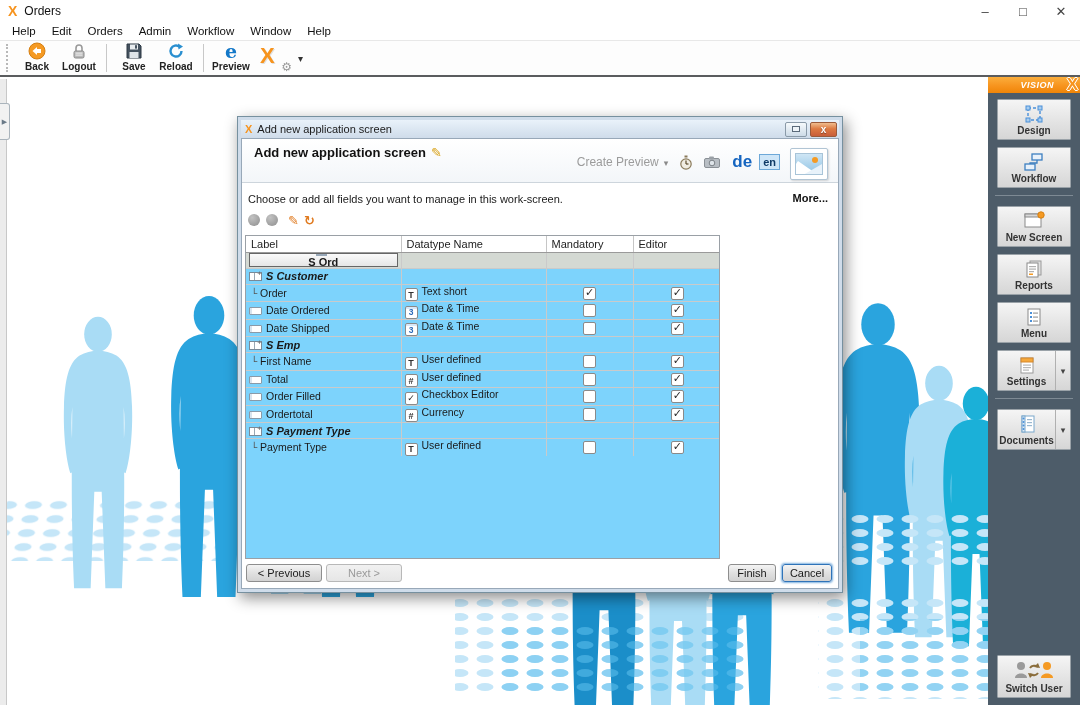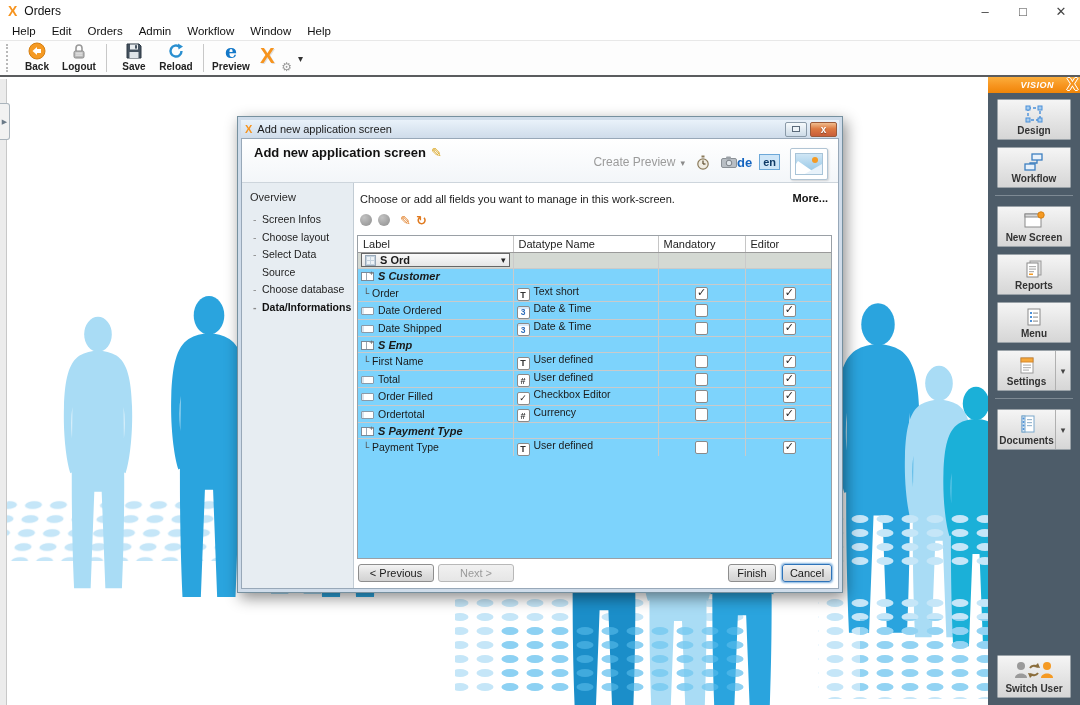--- a/index.html
+++ b/index.html
@@ -57,21 +57,21 @@
   .tb-btn.close { width:27px; background:linear-gradient(#f0bd8e,#dd7a42 45%,#c85e3a); border-color:#9a5a3a; color:#fff; font-weight:bold; font-size:10px; text-shadow:0 1px 1px rgba(0,0,0,.4); }
   .d-inner { background:#fff; border:1px solid #98a8b8; height:calc(100% - 18px); display:flex; flex-direction:column; }
   .d-header { position:relative; height:44px; background:linear-gradient(#ffffff,#f3f6f9); border-bottom:1px solid #cdd5dc; padding:6px 0 0 12px; }
   .d-header .htitle { font-size:13px; font-weight:bold; color:#111; display:inline-block; }
   .pencil { color:#d8a013; font-size:13px; margin-left:5px; }
   .d-header .hsub { font-size:10.5px; color:#3a3a3a; margin-top:5px; }
   .h-right { position:absolute; right:10px; top:7px; display:flex; align-items:center; }
   .create-preview { color:#9b9b9b; font-size:12px; }
   .cp-caret { color:#8a8a8a; font-size:9px; margin:2px 0 0 5px; }
   .h-ico { margin-left:11px; display:flex; align-items:center; }
-  .lang-de { margin-left:0; font-size:13px; font-weight:bold; color:#1565c0; }
+  .lang-de { margin-left:12px; font-size:17px; font-weight:bold; color:#1565c0; }
   .lang-en { margin-left:7px; font-size:11px; font-weight:bold; color:#0f3a66; background:#cfe6f8; border:1px solid #6da8d8; padding:0 3px; line-height:14px; }
   .pic-icon { margin-left:10px; width:38px; height:32px; background:#fff; border:1px solid #b0c4d4; border-radius:2px; box-shadow:1px 1px 2px rgba(0,0,0,.15); display:flex; align-items:center; justify-content:center; transform:translateY(2px); }
   .pic-inner { width:28px; height:22px; background:linear-gradient(#cfe6f5,#8fc3e4); position:relative; overflow:hidden; border:1px solid #a8c4d8; }
   .pic-inner .sun { position:absolute; right:4px; top:3px; width:6px; height:6px; border-radius:50%; background:#f59a23; }
   .pic-inner .hill { position:absolute; left:-4px; bottom:-6px; width:22px; height:14px; background:#fff; transform:rotate(35deg); }
   .pic-inner .hill2 { position:absolute; right:-6px; bottom:-8px; width:22px; height:14px; background:#e8f2fa; transform:rotate(-30deg); }
 
   .d-body { flex:1; display:flex; min-height:0; }
   .wizard-nav { width:112px; background:#e7edf2; border-right:1px solid #c2ccd4; padding:8px 4px 0 8px; }
   .wizard-nav .nav-title { font-size:11px; color:#2a2a2a; margin-bottom:8px; }
@@ -90,21 +90,21 @@
 
   .table-wrap { position:absolute; left:3px; top:52px; width:475px; height:324px; border:1px solid #9aa0a6; background:#7dd3fc; overflow:hidden; }
   table.fields { border-collapse:collapse; table-layout:fixed; width:100%; }
   table.fields col.c-label { width:155px; } table.fields col.c-dt { width:145px; }
   table.fields col.c-mand { width:87px; } table.fields col.c-ed { width:88px; }
   table.fields th { height:16px; font-weight:normal; font-size:11px; text-align:left; padding:0 5px; border-bottom:1px solid #9a9a9a; border-left:1px solid #c6c6c6; background:#fff; color:#222; }
   table.fields th:first-child { border-left:none; }
   table.fields td { height:16px; font-size:10.5px; padding:0 3px; border-top:1px solid #cacaca; border-left:1px solid #cacaca; vertical-align:middle; overflow:hidden; white-space:nowrap; }
   table.fields td:first-child { border-left:none; }
   tr.combo td { background:#d4d9d3; border-top:1px solid #b2b8b0; }
-  .combo-box { display:flex; align-items:center; height:14px; border:1px solid #666; background:linear-gradient(#fafafa,#e6e6e6); padding:0 3px; }
+  .combo-box { display:flex; align-items:center; height:14px; border:1px solid #666; background:linear-gradient(#fafafa,#e6e6e6); padding:0 3px;flex-direction:column; }
   .combo-box .grid-ico { width:11px; height:11px; border:1px solid #98a8b8; background:repeating-linear-gradient(0deg,#c4d2de 0 1px,transparent 1px 4px),repeating-linear-gradient(90deg,#c4d2de 0 1px,transparent 1px 4px),#eef3f7; margin-right:4px; }
   .combo-box .combo-label { font-weight:bold; font-size:11px; }
   .combo-box .combo-caret { margin-left:auto; font-size:9px; color:#222; }
   tr.group .label-text { font-weight:bold; font-style:italic; font-size:11px; }
   .group-ico { display:inline-block; width:13px; height:9px; border:1px solid #7a8a98; background:#fff; position:relative; margin-right:4px; vertical-align:-1px; }
   .group-ico::before { content:""; position:absolute; left:4px; top:0; bottom:0; width:1px; background:#9aa8b4; }
   .group-ico::after { content:"+"; position:absolute; right:-1px; top:-4px; font-size:8px; color:#666; }
   .branch-ico { font-family:"DejaVu Sans Mono",monospace; color:#555; font-size:10px; margin:0 3px 0 2px; }
   .field-ico { display:inline-block; width:13px; height:8px; border:1px solid #8a9aa8; border-radius:1px; background:#fff; box-shadow:inset 2px 0 0 #d8e4ee; margin-right:4px; vertical-align:-1px; }
   .dt-ico { display:inline-flex; width:13px; height:13px; border:1px solid #8a8a8a; border-radius:2px; background:#fff; align-items:center; justify-content:center; font-size:9px; font-weight:bold; color:#333; margin-right:4px; vertical-align:-3px; }
@@ -390,30 +390,20 @@
         <span class="pic-icon">
           <span class="pic-inner">
               <span class="sun"></span>
               <span class="hill"></span>
               <span class="hill2"></span>
             </span>
         </span>
       </div>
     </div>
     <div class="d-body">
-      <div class="wizard-nav">
-        <div class="nav-title">Overview</div>
-        <ul id="nav-list">
-            <li>Screen Infos</li>
-            <li>Choose layout</li>
-            <li>Select Data Source</li>
-            <li>Choose database</li>
-            <li class="active">Data/Informations</li>
-          </ul>
-      </div>
       <div class="wizard-main">
         <div class="instruction">Choose or add all fields you want to manage in this work-screen.</div>
         <div class="more-link">More...</div>
         <div class="icon-row">
           <span class="circle-ico"></span>
           <span class="circle-ico"></span>
           <span class="pencil-ico">✎</span>
           <span class="refresh-ico">↻</span>
         </div>
         <div class="table-wrap">

